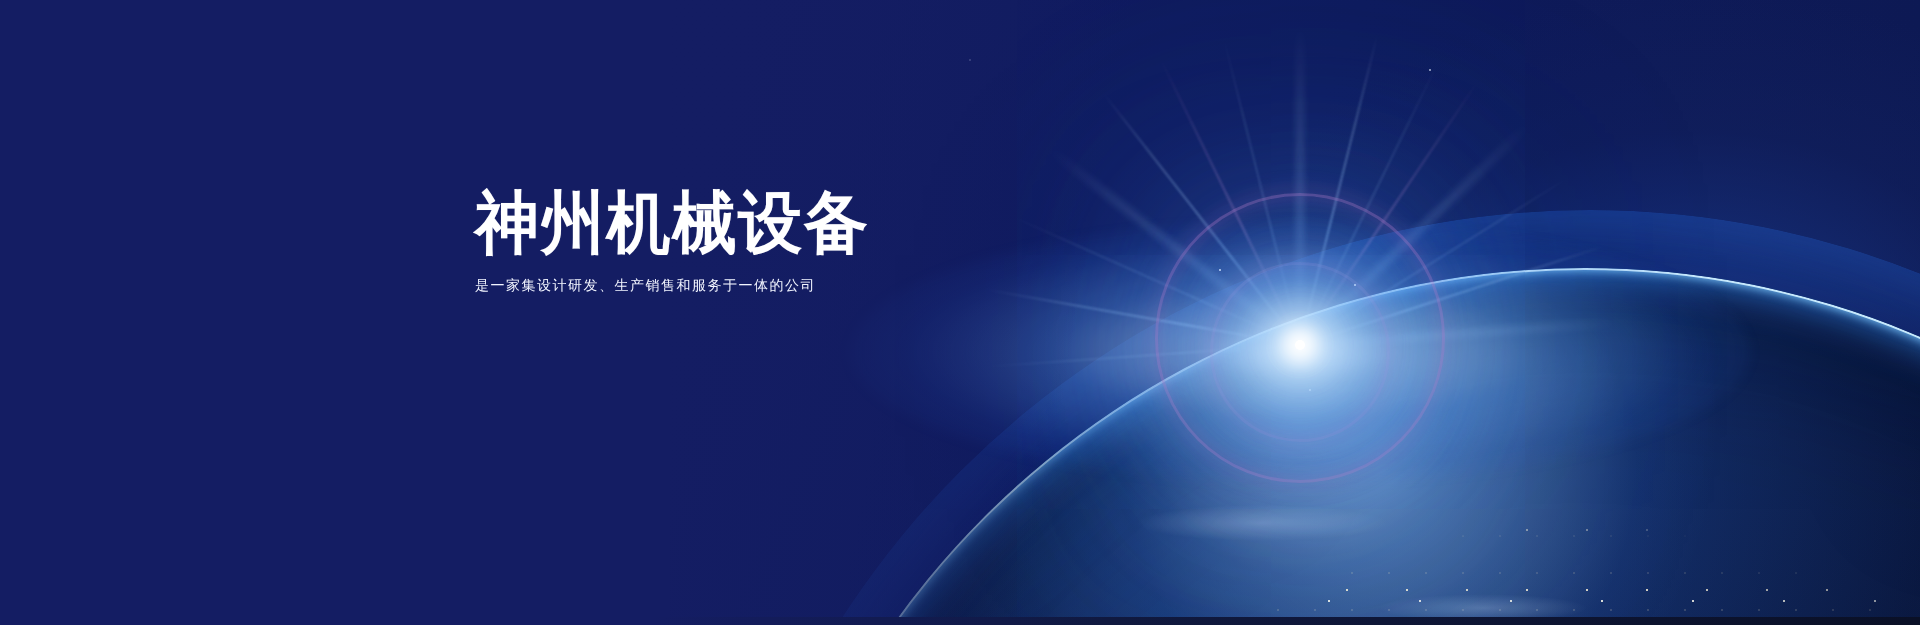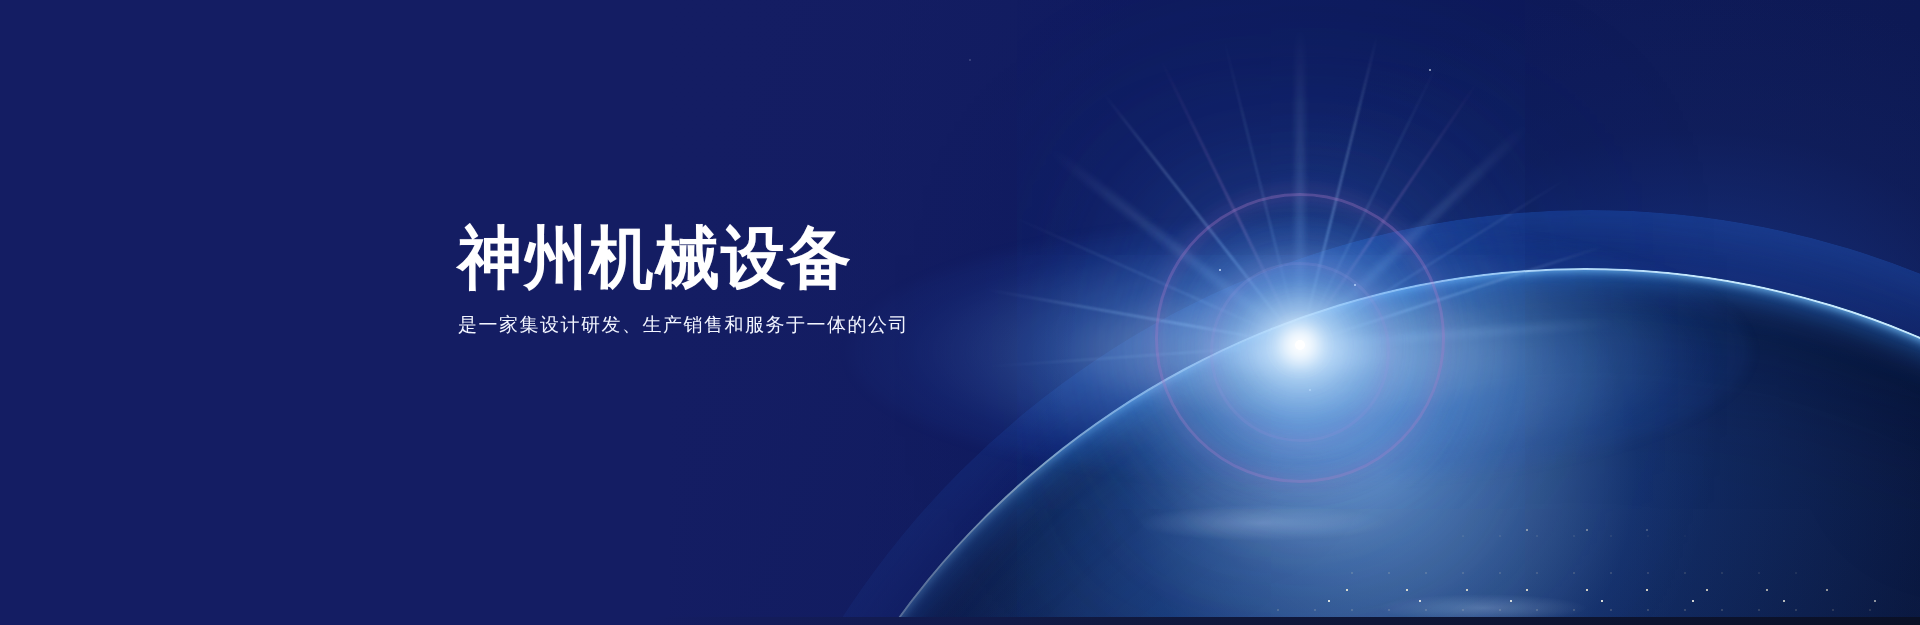--- a/index.html
+++ b/index.html
@@ -262,42 +262,41 @@
     position:absolute;
     left:0; right:0; bottom:0;
     height:8px;
     background:linear-gradient(90deg, #141d63 0%, #141d63 34%, #10193f 58%, #0a1026 100%);
     pointer-events:none;
   }
 
   
   .text-block {
     position:absolute;
-    left:458px;
+    left:475px;
     top:188px;
     z-index:20;
-    margin-top:35px;
   }
   .headline {
     font-family:"DejaVu Sans","Liberation Sans",sans-serif;
     font-weight:700;
     font-size:68px;
     line-height:1.02;
     color:#ffffff;
     letter-spacing:2px;
     white-space:nowrap;
     transform:scaleX(.94);
     transform-origin:left center;
     text-shadow:0 0 1px rgba(255,255,255,.35);
   }
   .subline {
     margin-top:18px;
     font-family:"DejaVu Sans","Liberation Sans",sans-serif;
     font-weight:400;
-    font-size:19px;
+    font-size:14px;
     line-height:1.5;
     color:#f2f5ff;
     letter-spacing:1.5px;
     white-space:nowrap;
   }
 </style>
 </head>
 <body>
 
 <div class="banner">

